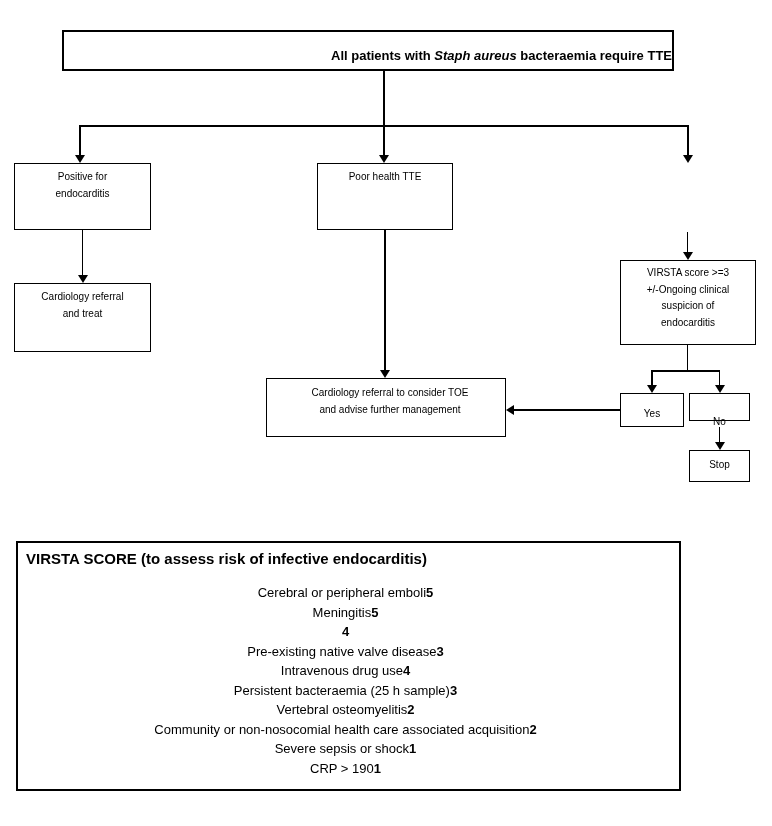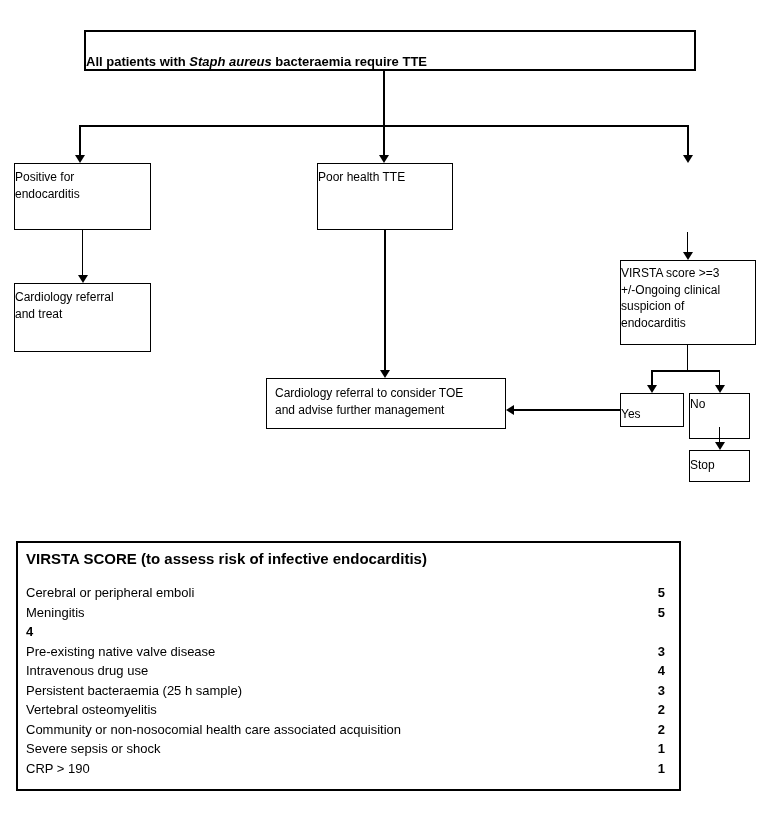--- a/index.html
+++ b/index.html
@@ -7,38 +7,38 @@
   body {
     width:772px; height:826px; position:relative;
     font-family:"Liberation Sans", sans-serif;
     color:#000;
   }
   .canvas { position:absolute; left:0; top:0; width:772px; height:826px; background:#fff; overflow:hidden; }
 
   
   .fbox {
     position:absolute; background:#fff; border:1.5px solid #000;
-    font-size:12px; line-height:16.5px;
+    text-align:center; font-size:10px; line-height:16.5px;
     white-space:pre-line;
   }
   .root-box {
-    position:absolute; left:84px; top:30px; width:612px; height:41px;
-    border:2px solid #000; background:#fff; text-align:left;
-    font-size:13px; font-weight:bold; padding-top:22px;
+    position:absolute; left:62px; top:30px; width:612px; height:41px;
+    border:2px solid #000; background:#fff; text-align:right;
+    font-size:13px; font-weight:bold; padding-top:16px;
   }
   .root-box .it { font-style:italic; }
 
   .box-positive  { left:14px;  top:163px; width:137px; height:67px; padding-top:5px; }
   .box-cardio    { left:14px;  top:283px; width:137px; height:69px; padding-top:5px; }
   .box-poor      { left:317px; top:163px; width:136px; height:67px; padding-top:5px; }
   .box-negative  { left:620px; top:163px; width:136px; height:69px; padding-top:5px; }
   .box-virsta    { left:620px; top:260px; width:136px; height:85px; padding-top:4px; }
-  .box-toe       { left:266px; top:378px; width:240px; height:51px; padding-top:6px;padding-left:8px; }
+  .box-toe       { left:266px; top:378px; width:240px; height:59px; padding-top:6px;padding-left:8px; }
   .box-yes       { left:620px; top:393px; width:64px;  height:34px; padding-top:12px; }
-  .box-no        { left:689px; top:393px; width:61px;  height:46px; padding-top:2px; }
+  .box-no        { left:689px; top:393px; width:61px;  height:28px; padding-top:20px; }
   .box-stop      { left:689px; top:450px; width:61px;  height:32px; padding-top:6px; }
 
   
   .line { position:absolute; background:#000; }
   .arrow-down {
     position:absolute; width:0; height:0;
     border-left:5px solid transparent; border-right:5px solid transparent;
     border-top:8px solid #000;
   }
   .arrow-left {
@@ -49,21 +49,21 @@
 
   
   .score-table {
     position:absolute; left:16px; top:541px; width:665px; height:250px;
     border:2px solid #000; background:#fff;
     padding:7px 8px 0 8px; font-size:13px;
   }
   .score-title { font-weight:bold; font-size:15px; line-height:17px; }
   .score-rows { margin-top:16px; }
   .score-row {
-    display:flex; justify-content:space-between; align-items:baseline;
+    display:flex; justify-content:center; align-items:baseline;
     line-height:19.5px;
   }
   .score-row .pts { font-weight:bold; padding-right:6px; }
 </style>
 </head>
 <body>
 
 <div class="canvas">
 
   <div class="root-box">

